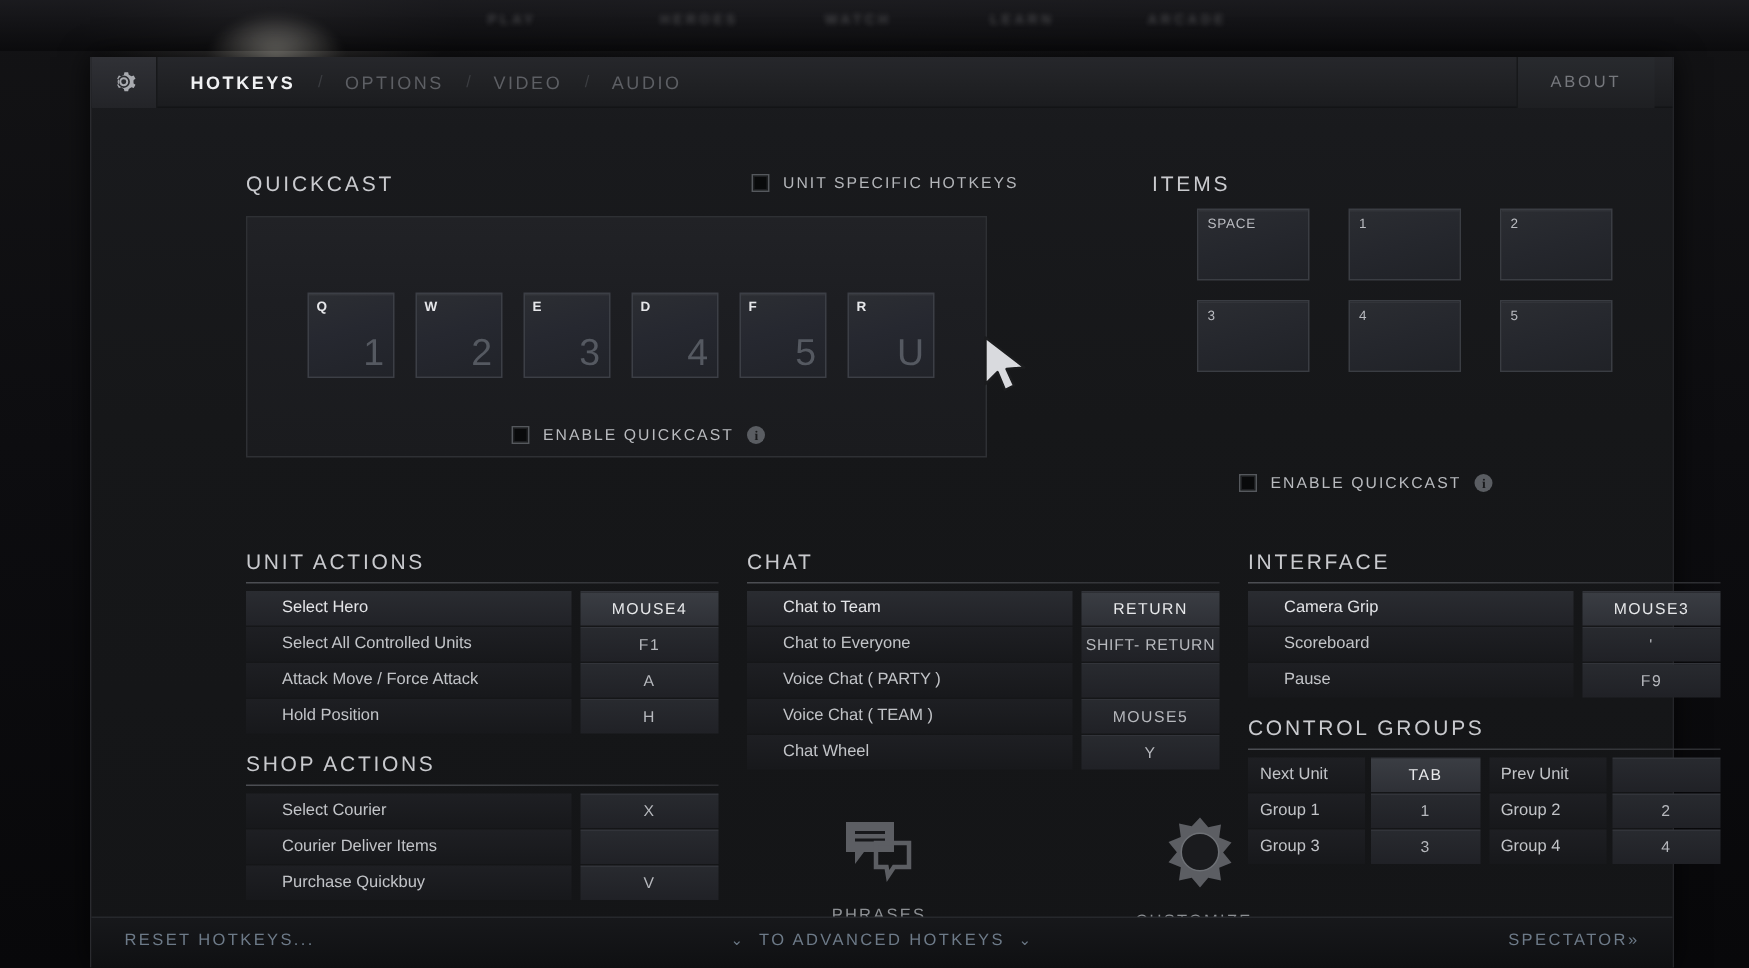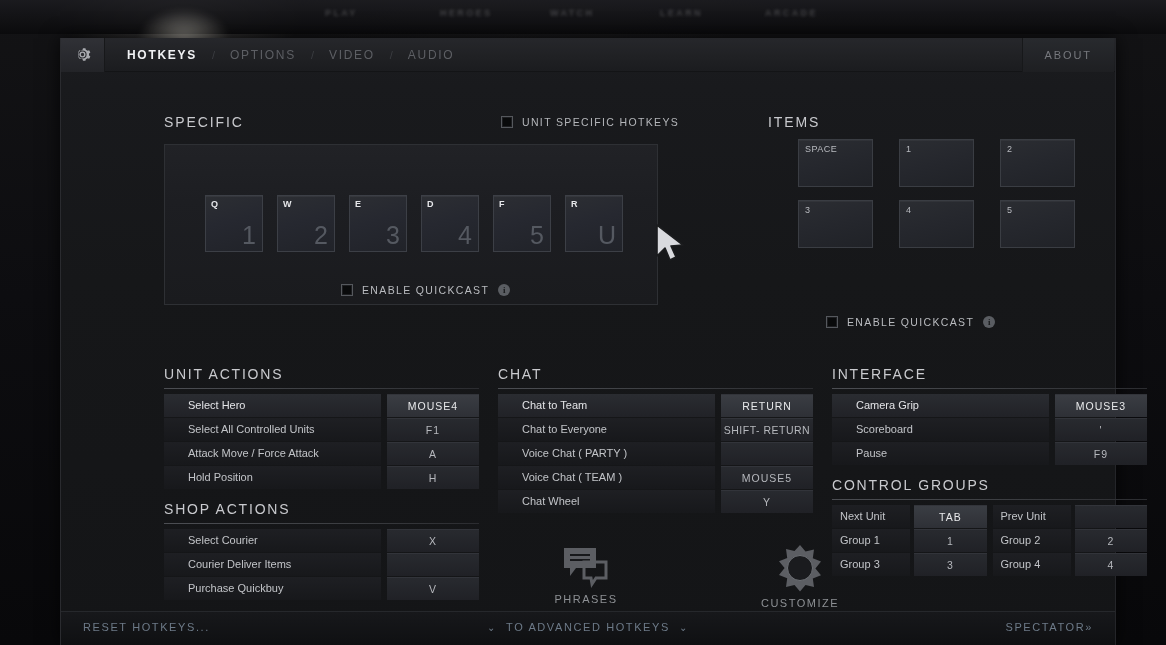--- a/index.html
+++ b/index.html
@@ -57,21 +57,21 @@
     border-right: 1px solid #17181a;
   }
   .tabs { display: flex; align-items: center; padding-left: 18px; }
   .tab {
     font-size: 12px; letter-spacing: 1.7px; color: #5d5f64;
     padding: 0 4px; font-weight: normal;
   }
   .tab.active { color: #f0f1f3; font-weight: bold; }
   .tab-sep { color: #3b3d41; font-size: 11px; padding: 0 11px; }
   #about-tab {
-    position: absolute; right: 1px; top: 0; height: 34px;
+    position: absolute; right: 12px; top: 0; height: 34px;
     display: flex; align-items: center; padding: 0 22px;
     font-size: 11px; letter-spacing: 1.9px; color: #76787d;
     background: linear-gradient(180deg, #282a2e, #1e1f22);
     border-left: 1px solid #17181a;
   }
 
   
   #body { position: relative; width: 100%; height: 539px; }
 
   .sec-title {
@@ -189,21 +189,21 @@
   .cgrow.hl .cg-val.first { background: linear-gradient(180deg, #3a3d43, #2e3036); color: #e8e9eb; }
   .cgrow .cg-val.empty { color: transparent; }
 
   
   #chat-buttons {
     position: absolute; left: 470px; top: 472px;
     display: flex; gap: 104px; align-items: flex-start;
   }
   .cbtn { display: flex; flex-direction: column; align-items: center; width: 110px; }
   .cbtn-cap {
-    margin-top: 0; text-align: center;
+    margin-top: 10px; text-align: left;
     font-size: 11px; letter-spacing: 1.5px; color: #8d9094; line-height: 15px;
   }
 
   
   #footer {
     position: absolute; left: 0; bottom: 0; width: 100%; height: 34px;
     background: linear-gradient(180deg, #17181b, #0f1012);
     border-top: 1px solid #26282c;
   }
   .foot-link {
@@ -249,21 +249,21 @@
       <div class="tab">VIDEO</div>
       <div class="tab-sep">/</div>
       <div class="tab">AUDIO</div>
     </div>
     <div id="about-tab">ABOUT</div>
   </div>
 
   <div id="body">
 
     <div id="abilities-head">
-      <div class="sec-title">SPECIFIC</div>
+      <div class="sec-title">QUICKCAST</div>
     </div>
 
     <div id="unit-specific-row">
       <div class="cbox"></div>
       <div class="cb-label">UNIT SPECIFIC HOTKEYS</div>
     </div>
 
     <div id="abilities-panel">
       <div id="ability-keys">
         <div class="keybox">

